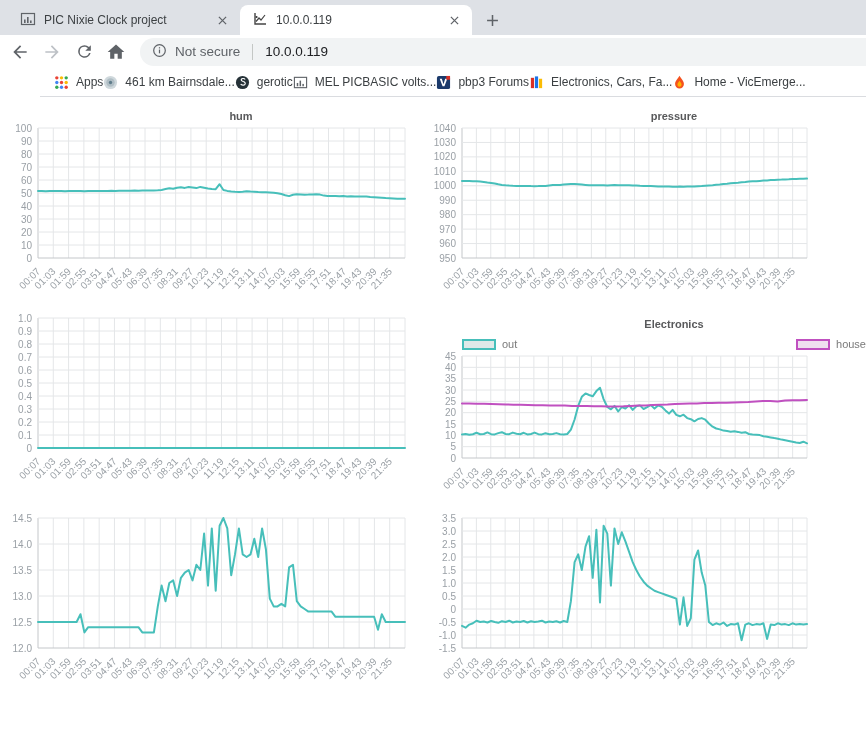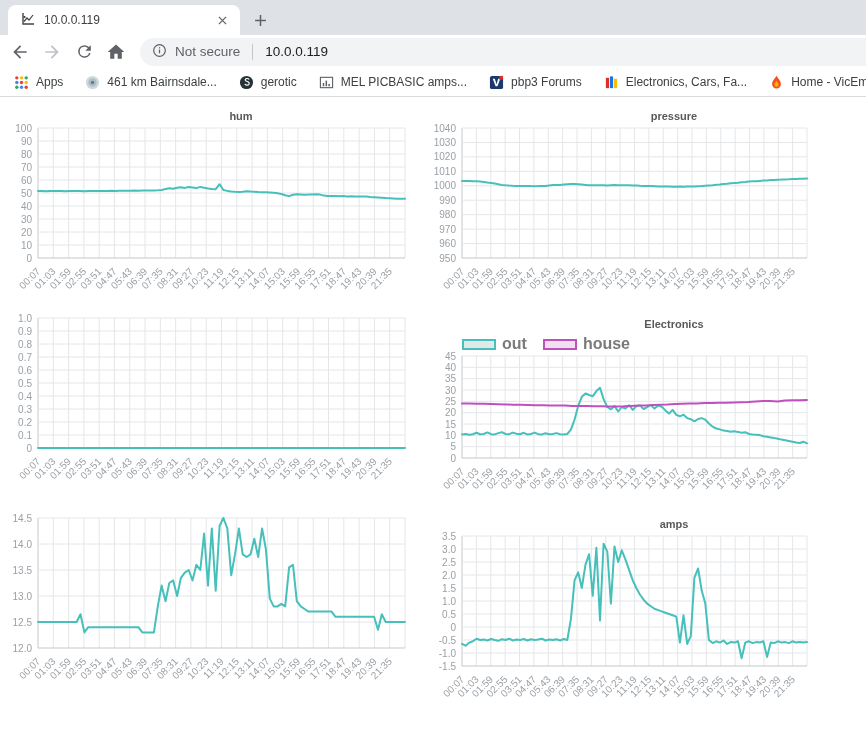--- a/index.html
+++ b/index.html
@@ -18,40 +18,56 @@
 
   .toolbar { height:33px; background:#fff; display:flex; align-items:center; padding:0 6px; gap:4px; }
   .tb-btn { width:28px; height:28px; display:flex; align-items:center; justify-content:center; border-radius:50%; }
   .omnibox { flex:1; height:28px; margin-left:6px; background:#f1f3f4; border-radius:14px 0 0 14px;
              display:flex; align-items:center; padding:0 12px; gap:8px; font-size:13.5px;
              margin-right:-6px; }
   .omnibox .sec-label { color:#5f6368; }
   .omnibox .url { color:#202124; }
   .omnibox .vsep { width:1px; height:16px; background:#c4c7c5; margin:0 4px; }
 
-  .bookmarks { height:29px; background:#fff; display:flex; align-items:center; gap:22px;
-               padding:0 14px; font-size:12px; color:#3c4043; border-bottom:1px solid #dadce0; }
+  .bookmarks { height:29px; background:#fff; display:flex; align-items:center; 
+               padding:0 14px; font-size:12px; color:#3c4043; border-bottom:1px solid #dadce0;margin-left:40px; }
   .bm { display:flex; align-items:center; gap:7px; white-space:nowrap; }
 
   
   .charts-grid { display:grid; grid-template-columns:424px auto; padding-top:13px; row-gap:10px; }
   figure.chart { display:block; }
   .chart-title { font-size:11px; font-weight:bold; color:#58595b; text-align:center;
                  padding-left:58px; height:14px; margin-bottom:4px; }
-  .legend { display:flex; justify-content:flex-start; align-items:center; gap:16px; height:16px;
-            margin:2px 0 4px 38px; font-size:16px; color:#7a7a7a;font-weight:bold; }
+  .legend { display:flex; justify-content:space-between; align-items:center; gap:16px; height:16px;
+            margin:2px 0 4px 38px; font-size:11px; color:#7a7a7a; }
   .legend .swatch { display:inline-block; width:34px; height:11px; border:2px solid; margin-right:6px; vertical-align:middle; }
   svg.plot { display:block; overflow:visible; }
   svg.plot text.tick { font-size:10px; fill:#9aa0a6; font-family:"Liberation Sans", sans-serif; }
 </style>
 </head>
 <body>
 
 <div>
   <div class="tabstrip">
+    <div class="tab inactive">
+      <span>
+        <svg width="16" height="16" viewBox="0 0 16 16">
+            <rect x="1.5" y="2.5" width="13" height="11" fill="none" stroke="#5f6368" stroke-width="1.2"></rect>
+            <rect x="4" y="8.5" width="1.6" height="3.5" fill="#5f6368"></rect>
+            <rect x="7" y="6" width="1.6" height="6" fill="#5f6368"></rect>
+            <rect x="10" y="9.5" width="1.6" height="2.5" fill="#5f6368"></rect>
+          </svg>
+      </span>
+      <span class="tab-title">PIC Nixie Clock project</span>
+      <span class="tab-close">
+        <svg width="9" height="9" viewBox="0 0 10 10">
+            <path d="M1 1l8 8M9 1l-8 8" stroke="#5f6368" stroke-width="1.4"></path>
+          </svg>
+      </span>
+    </div>
     <div class="tab active">
       <span>
         <svg width="16" height="16" viewBox="0 0 16 16">
             <path d="M3 2v11h11" fill="none" stroke="#444" stroke-width="1.4"></path>
             <path d="M4 10.5l3-3.5 2 2 4-5" fill="none" stroke="#444" stroke-width="1.2"></path>
             <rect x="3.6" y="5" width="1.8" height="2" fill="#444"></rect>
           </svg>
       </span>
       <span class="tab-title">10.0.0.119</span>
       <span class="tab-close">
@@ -132,21 +148,21 @@
         </svg>
       <span>gerotic</span>
     </span>
     <span class="bm">
       <svg width="15" height="15" viewBox="0 0 16 16">
           <rect x="1.5" y="2.5" width="13" height="11" fill="none" stroke="#5f6368" stroke-width="1.2"></rect>
           <rect x="4" y="8.5" width="1.6" height="3.5" fill="#5f6368"></rect>
           <rect x="7" y="6" width="1.6" height="6" fill="#5f6368"></rect>
           <rect x="10" y="9.5" width="1.6" height="2.5" fill="#5f6368"></rect>
         </svg>
-      <span>MEL PICBASIC amps...</span>
+      <span>MEL PICBASIC volts...</span>
     </span>
     <span class="bm">
       <svg width="15" height="15" viewBox="0 0 16 16">
           <rect x="1" y="1" width="14" height="14" rx="2" fill="#1b3a6b"></rect>
           <path d="M4 4l3 8h2l3-8h-2.2L8 9.8 6.2 4z" fill="#fff"></path>
           <rect x="11" y="1" width="4" height="4" fill="#d93025"></rect>
         </svg>
       <span>pbp3 Forums</span>
     </span>
     <span class="bm">
@@ -545,21 +561,20 @@
         <text x="331.54166666666663" y="144" text-anchor="end" class="tick" transform="rotate(-45 331.54166666666663 144)">17:51</text>
         <text x="346.8333333333333" y="144" text-anchor="end" class="tick" transform="rotate(-45 346.8333333333333 144)">18:47</text>
         <text x="362.125" y="144" text-anchor="end" class="tick" transform="rotate(-45 362.125 144)">19:43</text>
         <text x="377.41666666666663" y="144" text-anchor="end" class="tick" transform="rotate(-45 377.41666666666663 144)">20:39</text>
         <text x="392.7083333333333" y="144" text-anchor="end" class="tick" transform="rotate(-45 392.7083333333333 144)">21:35</text>
         <polyline points="38.0,104.0 41.9,104.0 45.7,104.0 49.6,104.0 53.5,104.0 57.3,104.0 61.2,104.0 65.0,104.0 68.9,104.0 72.8,104.0 76.6,104.0 80.5,96.2 84.4,114.4 88.2,109.2 92.1,109.2 95.9,109.2 99.8,109.2 103.7,109.2 107.5,109.2 111.4,109.2 115.3,109.2 119.1,109.2 123.0,109.2 126.9,109.2 130.7,109.2 134.6,109.2 138.4,109.2 142.3,114.4 146.2,114.4 150.0,114.4 153.9,114.4 157.8,88.4 161.6,67.6 165.5,83.2 169.3,65.0 173.2,62.4 177.1,78.0 180.9,59.8 184.8,54.6 188.7,52.0 192.5,62.4 196.4,46.8 200.3,52.0 204.1,15.6 208.0,67.6 211.8,10.4 215.7,72.8 219.6,7.8 223.4,0.0 227.3,10.4 231.2,57.2 235.0,36.4 238.9,10.4 242.7,36.4 246.6,39.0 250.5,36.4 254.3,20.8 258.2,39.0 262.1,10.4 265.9,31.2 269.8,80.6 273.7,88.4 277.5,88.4 281.4,85.8 285.2,88.4 289.1,49.4 293.0,46.8 296.8,83.2 300.7,88.4 304.6,91.0 308.4,93.6 312.3,93.6 316.1,93.6 320.0,93.6 323.9,93.6 327.7,93.6 331.6,93.6 335.5,98.8 339.3,98.8 343.2,98.8 347.1,98.8 350.9,98.8 354.8,98.8 358.6,98.8 362.5,98.8 366.4,98.8 370.2,98.8 374.1,98.8 378.0,111.8 381.8,96.2 385.7,104.0 389.5,104.0 393.4,104.0 397.3,104.0 401.1,104.0 405.0,104.0" fill="none" stroke="#47bfba" stroke-width="2" stroke-linejoin="round" stroke-linecap="round"></polyline>
       </svg>
   </figure>
 
   <figure class="chart">
-    <figcaption class="chart-title">amps</figcaption>
     <svg class="plot" width="393" height="180">
         <line x1="38" y1="0" x2="38" y2="130" stroke="#c4c7ca" stroke-width="1"></line>
         <line x1="52.375" y1="0" x2="52.375" y2="130" stroke="#e4e6e8" stroke-width="1"></line>
         <line x1="66.75" y1="0" x2="66.75" y2="130" stroke="#e4e6e8" stroke-width="1"></line>
         <line x1="81.125" y1="0" x2="81.125" y2="130" stroke="#e4e6e8" stroke-width="1"></line>
         <line x1="95.5" y1="0" x2="95.5" y2="130" stroke="#e4e6e8" stroke-width="1"></line>
         <line x1="109.875" y1="0" x2="109.875" y2="130" stroke="#e4e6e8" stroke-width="1"></line>
         <line x1="124.25" y1="0" x2="124.25" y2="130" stroke="#e4e6e8" stroke-width="1"></line>
         <line x1="138.625" y1="0" x2="138.625" y2="130" stroke="#e4e6e8" stroke-width="1"></line>
         <line x1="153" y1="0" x2="153" y2="130" stroke="#e4e6e8" stroke-width="1"></line>

